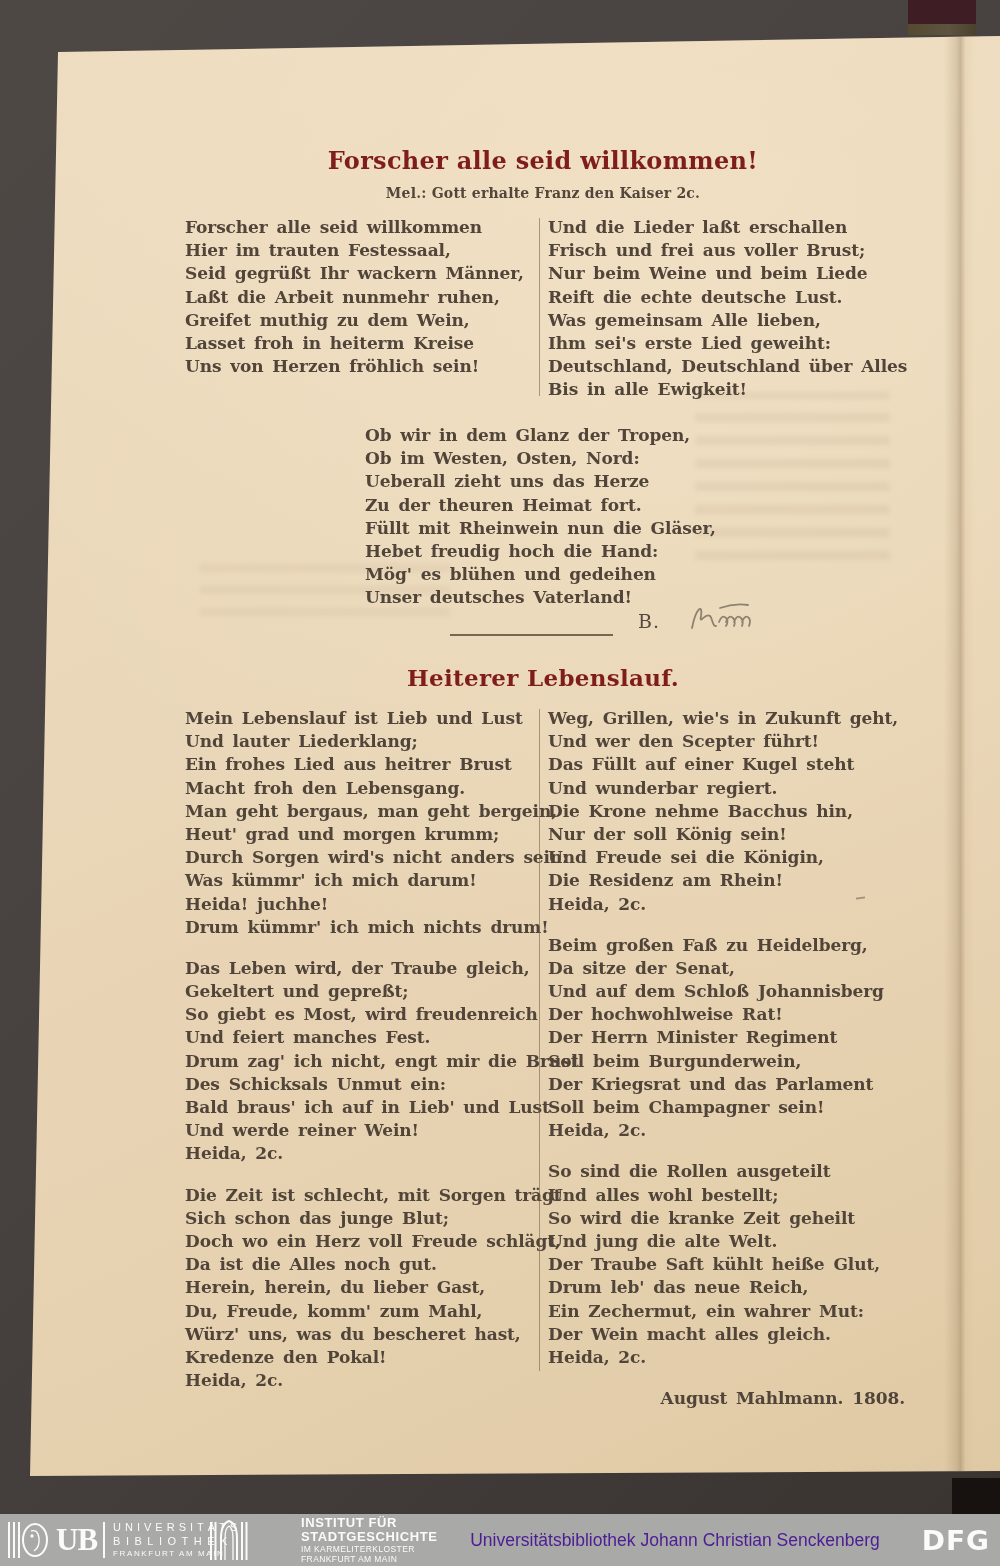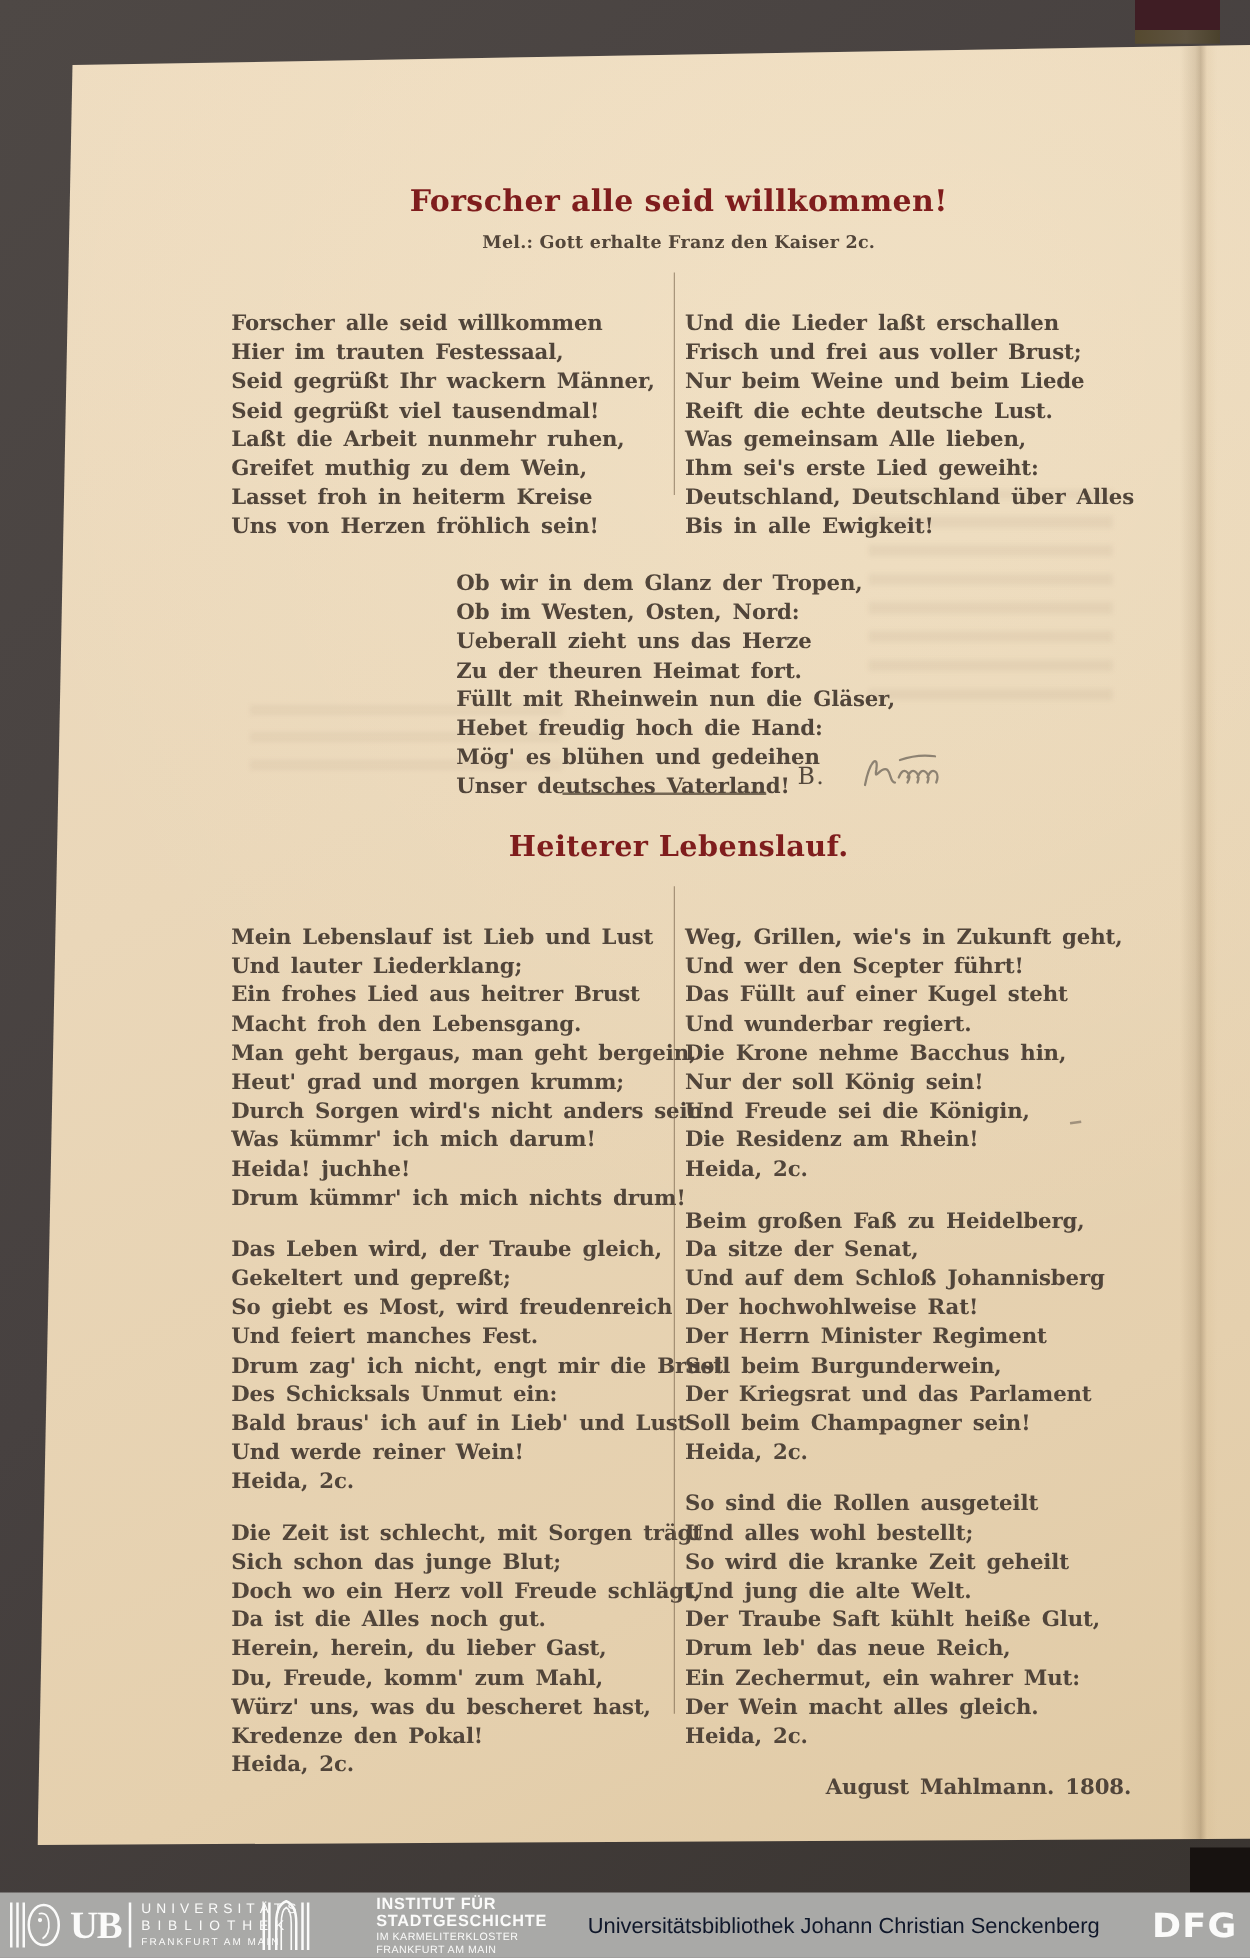--- a/index.html
+++ b/index.html
@@ -24,21 +24,21 @@
   .ribbon-olive{position:absolute;left:908px;top:24px;width:68px;height:11px;background:linear-gradient(90deg,#55492f,#5e5340 60%,#4a412c);}
   .cover-edge{position:absolute;left:952px;top:1478px;width:48px;height:36px;background:#171210;}
   .bleed{position:absolute;filter:blur(2px);pointer-events:none;}
   .bleed.b1{left:695px;top:392px;width:195px;height:168px;
     background:repeating-linear-gradient(0deg,rgba(120,92,66,.07) 0 9px,rgba(0,0,0,0) 9px 23px);}
   .bleed.b2{left:200px;top:552px;width:250px;height:64px;
     background:repeating-linear-gradient(0deg,rgba(120,92,66,.06) 0 8px,rgba(0,0,0,0) 8px 22px);}
   .center-wrap{position:absolute;left:180px;width:726px;text-align:center;}
   .song-title{font-weight:bold;font-size:24px;line-height:28px;color:#7f1d1d;letter-spacing:.3px;}
   .melody{font-weight:bold;font-size:14px;color:#53463a;letter-spacing:.2px;}
-  .col{position:absolute;font-size:17px;font-weight:bold;line-height:23.2px;letter-spacing:-.1px;word-spacing:3px;color:#51453a;margin-top:32px;}
+  .col{position:absolute;font-size:17px;font-weight:bold;line-height:23.2px;letter-spacing:-.1px;word-spacing:3px;color:#51453a;}
   .pline{white-space:nowrap;height:23.2px;}
   .stanza{margin-bottom:18px;}
   .vline{position:absolute;width:1px;background:rgba(110,90,65,.55);}
   .rule{position:absolute;left:450px;top:634px;width:163px;height:2px;background:rgba(95,82,66,.85);}
   .sig{position:absolute;left:638px;top:610px;font-size:19px;color:#55493d;letter-spacing:1px;}
   .annotation{position:absolute;left:686px;top:596px;}
   .attribution{text-align:right;width:357px;margin-top:3px;font-size:17px;font-weight:bold;white-space:nowrap;color:#51453a;}
   .pencil-dash{position:absolute;left:856px;top:897px;width:9px;height:2px;background:rgba(90,80,70,.5);transform:rotate(-8deg);}
   
   .footer{
@@ -49,21 +49,21 @@
   .ub-abbr{font-family:"Liberation Serif",serif;font-weight:bold;font-size:31px;letter-spacing:-1px;margin:0 2px 0 4px;}
   .ub-sep{width:2px;height:36px;background:#fbfbfa;margin:0 8px 0 4px;}
   .logo-stack{display:flex;flex-direction:column;justify-content:center;line-height:1.25;}
   .ub-l1{font-size:11px;letter-spacing:4px;}
   .ub-l2{font-size:11px;letter-spacing:5.5px;}
   .ub-l3{font-size:8px;letter-spacing:1.6px;}
   .inst-group{position:absolute;left:208px;top:4px;height:44px;display:flex;align-items:center;gap:41px;}
   .inst-stack{margin-left:10px;line-height:1.12;}
   .inst-bold{font-size:13px;font-weight:bold;letter-spacing:.6px;}
   .inst-small{font-size:8.5px;letter-spacing:.4px;}
-  .library-name{position:absolute;left:440px;top:0;width:470px;height:52px;display:flex;align-items:center;justify-content:center;font-size:17.5px;color:#0f172a;}
+  .library-name{position:absolute;left:440px;top:0;width:470px;height:52px;display:flex;align-items:center;justify-content:center;font-size:17.5px;color:#4c1d95;}
   .dfg{position:absolute;right:10px;top:0;height:52px;display:flex;align-items:center;font-family:"DejaVu Sans",sans-serif;font-weight:bold;font-size:28px;letter-spacing:1px;transform:scaleY(.95);}
   svg{display:block;}
 </style>
 </head>
 <body>
 
 <div class="scan-page">
   <div class="bleed b1"></div>
   <div class="bleed b2"></div>
   <div class="crease"></div>
@@ -73,21 +73,20 @@
   <span class="song-title">Forscher alle seid willkommen!</span>
 </div>
 <div class="center-wrap" style="top:183px">
   <span class="melody">Mel.: Gott erhalte Franz den Kaiser 2c.</span>
 </div>
 
 <div class="col" style="left:185px;top:216px">
     <div class="pline">Forscher alle seid willkommen</div>
     <div class="pline">Hier im trauten Festessaal,</div>
     <div class="pline">Seid gegrüßt Ihr wackern Männer,</div>
-    <div class="pline">Seid gegrüßt viel tausendmal!</div>
     <div class="pline">Laßt die Arbeit nunmehr ruhen,</div>
     <div class="pline">Greifet muthig zu dem Wein,</div>
     <div class="pline">Lasset froh in heiterm Kreise</div>
     <div class="pline">Uns von Herzen fröhlich sein!</div>
   </div>
 <div class="vline" style="left:539px;top:218px;height:178px"></div>
 <div class="col" style="left:548px;top:216px">
     <div class="pline">Und die Lieder laßt erschallen</div>
     <div class="pline">Frisch und frei aus voller Brust;</div>
     <div class="pline">Nur beim Weine und beim Liede</div>

